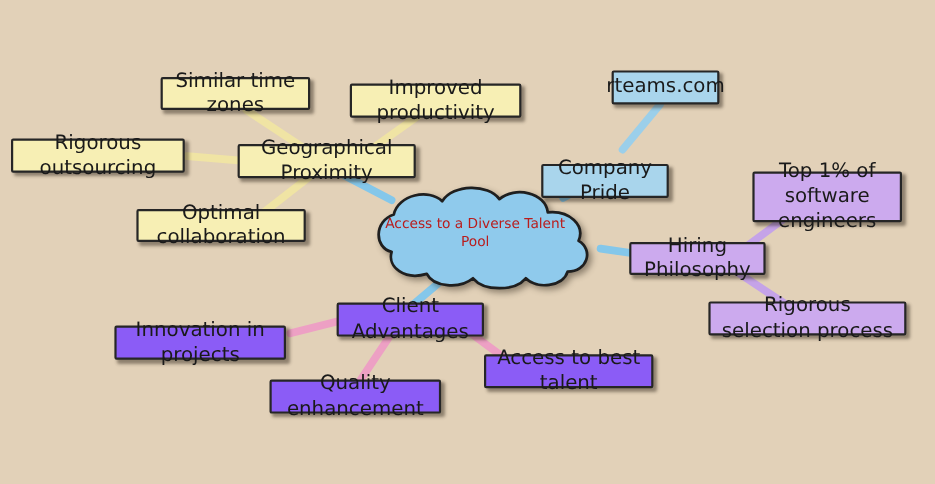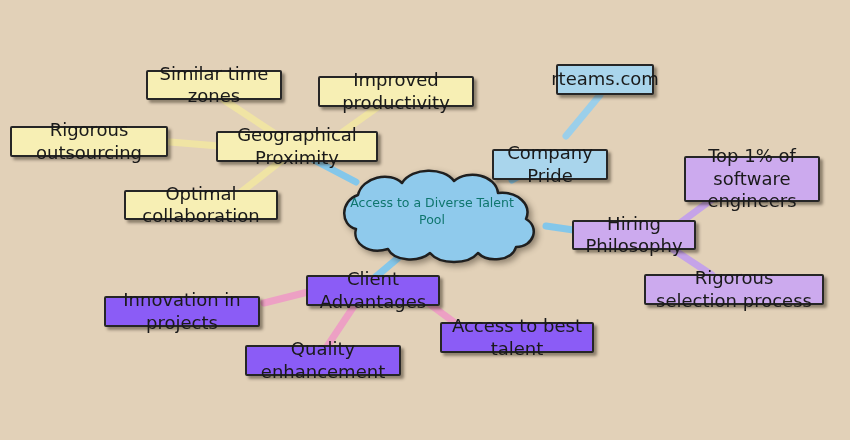--- a/index.html
+++ b/index.html
@@ -60,21 +60,21 @@
     overflow: visible;
   }
   .cloud-label {
     position: absolute;
     left: 28px;
     top: 30px;
     width: 184px;
     text-align: center;
     font-size: 12.5px;
     line-height: 1.35;
-    color: #0f766e;
+    color: #b91c1c;
     z-index: 2;
   }
 </style>
 </head>
 <body>
 
 <div id="mindmap">
 
   <svg id="edge-layer" viewBox="0 0 850 440" xmlns="http://www.w3.org/2000/svg">
     <g stroke-linecap="round" fill="none" stroke-width="7">

